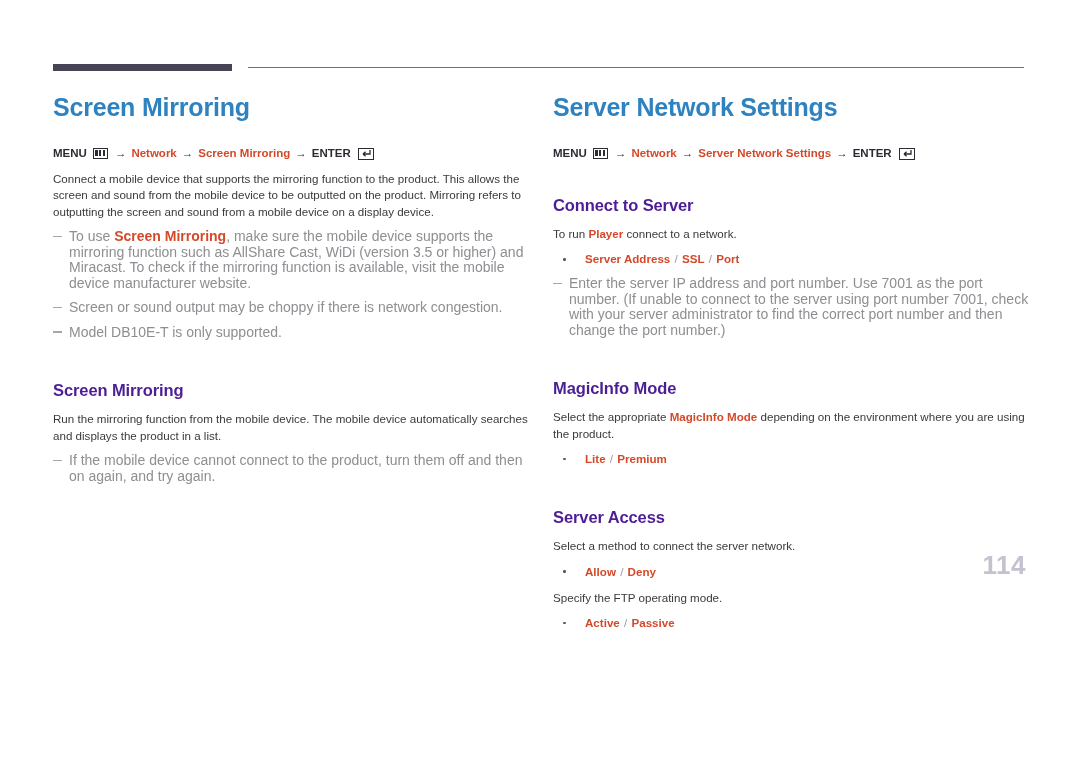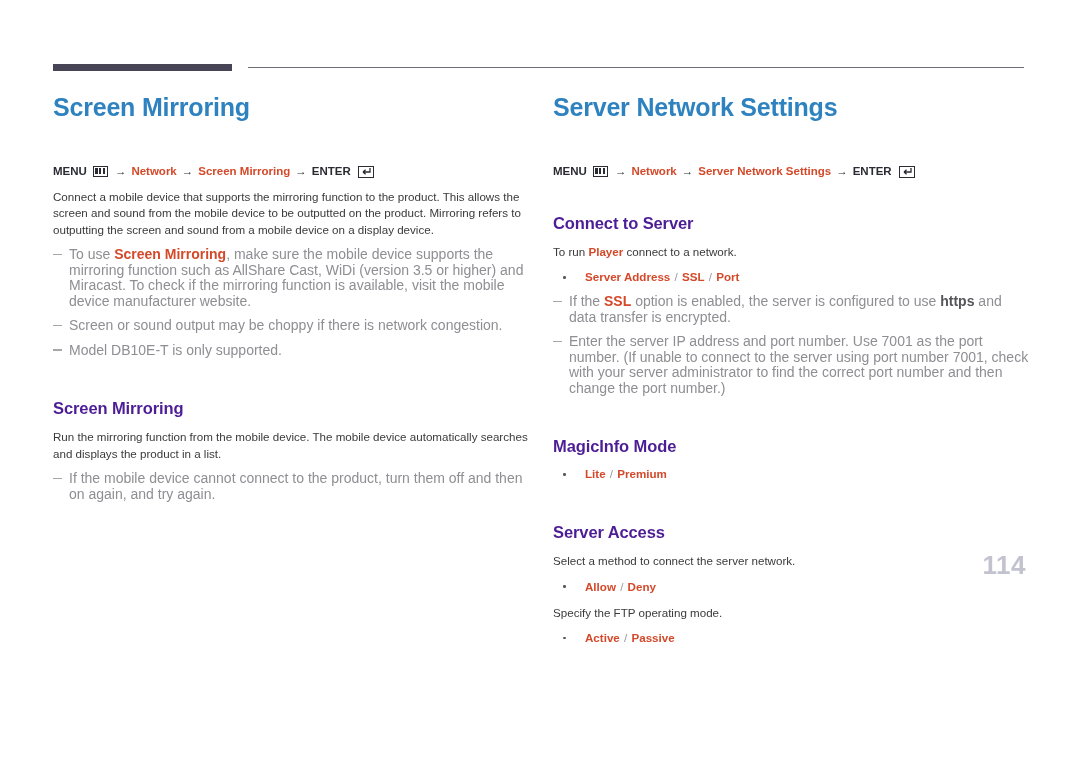--- a/index.html
+++ b/index.html
@@ -60,21 +60,21 @@
   h1.doc-title {
     margin: 0;
     font-size: 25px;
     line-height: 30px;
     font-weight: bold;
     color: #2e82bf;
     letter-spacing: -0.2px;
   }
 
   .menu-path {
-    margin-top: 42px;
+    margin-top: 24px;
     font-size: 11.5px;
     font-weight: bold;
     color: #2b2b33;
     line-height: 15px;
     white-space: nowrap;
     display: flex;
     align-items: center;
     gap: 4px;
   }
   .menu-path .accent { color: #d4492a; }
@@ -269,27 +269,27 @@
     </div>
 
     <h2 class="section">Connect to Server</h2>
     <p class="body-text">
       <span>To run </span><span class="inline-accent">Player</span><span> connect to a network.</span>
     </p>
     <div class="bullet">
       <span>Server Address</span><span class="sep"> / </span><span>SSL</span><span class="sep"> / </span><span>Port</span>
     </div>
     <div class="note">
-      <span>If the </span><span class="accent-b">SSL</span><span> option is enabled, the server is configured to use </span><span class="dark-b">https</span><span> and data transfer is encrypted.</span>
-    </div>
-    <div class="note">
       <span>Enter the server IP address and port number. Use 7001 as the port number. (If unable to connect to the server using port number 7001, check with your server administrator to find the correct port number and then change the port number.)</span>
     </div>
 
     <h2 class="section gap-lg">MagicInfo Mode</h2>
+    <p class="body-text">
+      <span>Select the appropriate </span><span class="inline-accent">MagicInfo Mode</span><span> depending on the environment where you are using the product.</span>
+    </p>
     <div class="bullet">
       <span>Lite</span><span class="sep"> / </span><span>Premium</span>
     </div>
 
     <h2 class="section gap-lg">Server Access</h2>
     <p class="body-text">Select a method to connect the server network.</p>
     <div class="bullet">
       <span>Allow</span><span class="sep"> / </span><span>Deny</span>
     </div>
 

